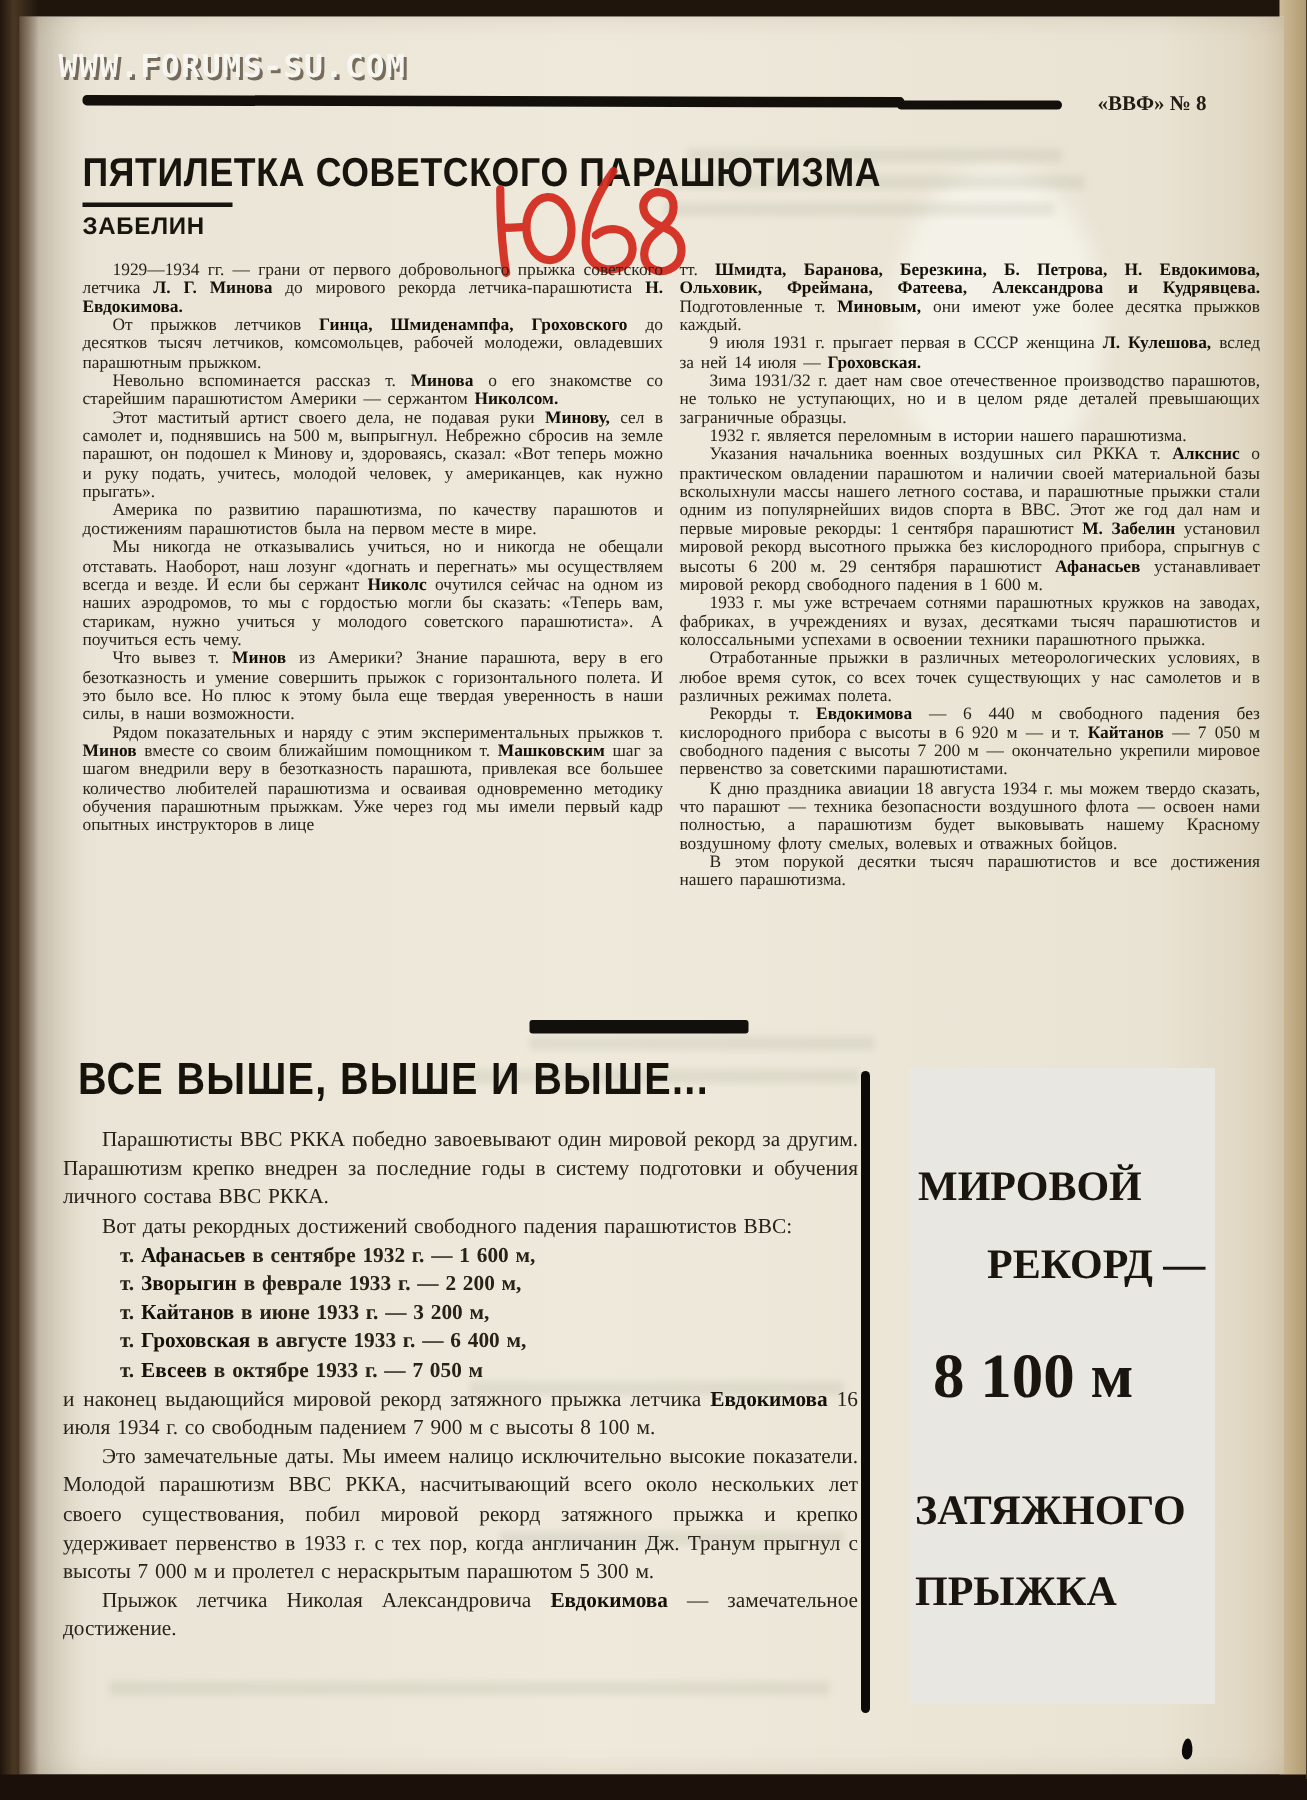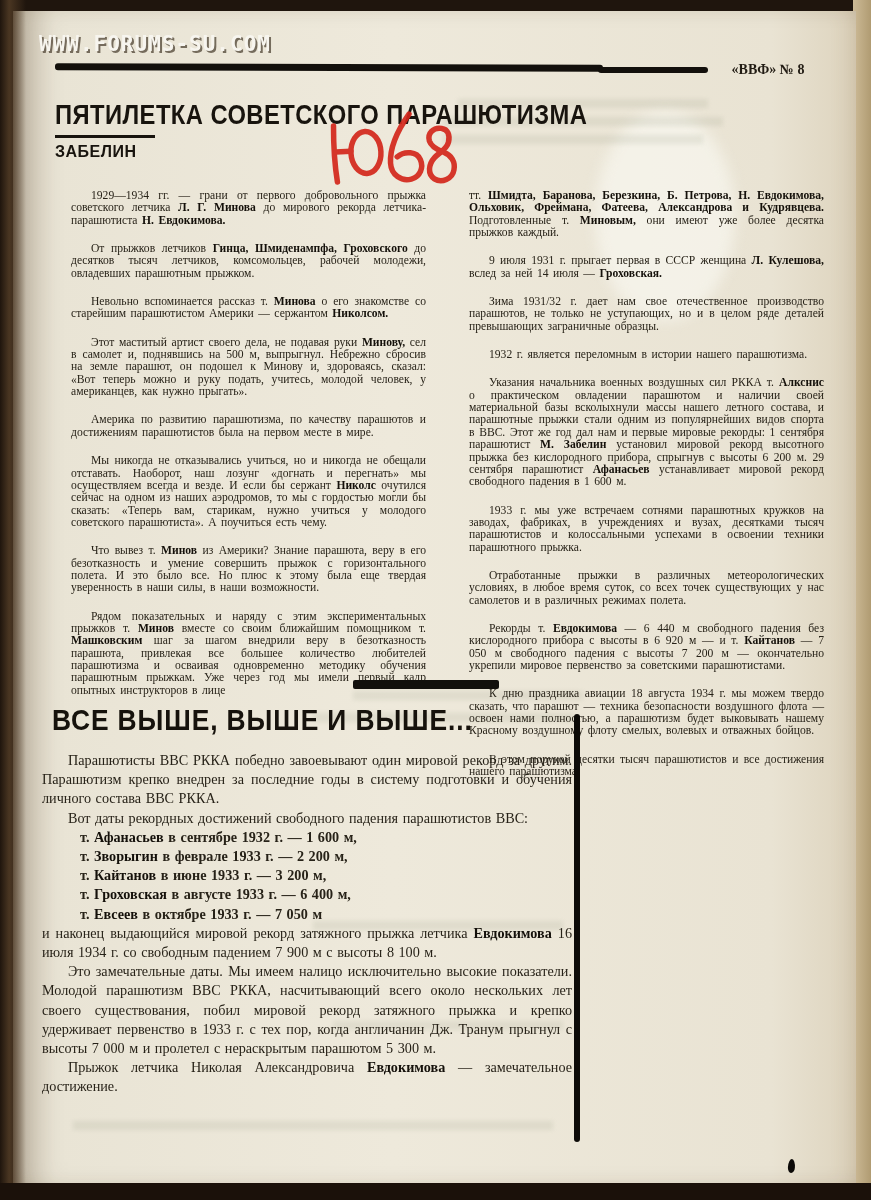--- a/index.html
+++ b/index.html
@@ -34,21 +34,21 @@
   .a1-underline{left:42px;top:124px;width:100px;height:3px;background:#18140e;}
   .a1-byline{left:42px;top:132px;font-family:"Liberation Sans",sans-serif;font-weight:bold;
              font-size:16px;letter-spacing:.5px;color:#18140e;}
   
   .redmark{left:312px;top:96px;width:136px;height:92px;transform:rotate(-3deg);}
   .redmark svg{display:block;}
   .sr{position:absolute;width:1px;height:1px;overflow:hidden;clip-path:inset(50%);}
   
   .col{width:387px;font-size:11.6px;line-height:12.35px;text-align:justify;
        word-spacing:1.6px;color:#272218;}
-  .col p{margin:16px;text-indent:20px;}
+  .col p{margin:0;text-indent:20px;}
   .col p.noind{text-indent:0;}
   .col b, .a2 b{color:#14100a;}
   .col1{left:42px;top:163px;}
   .col2{left:440px;top:163px;}
   
   .divider{left:340px;top:669px;width:146px;height:9px;background:#12100c;border-radius:2px;}
   
   .a2-title{left:39px;top:692px;font-family:"Liberation Sans",sans-serif;font-weight:bold;
             font-size:30px;letter-spacing:1px;transform:scaleX(.88);transform-origin:left;
             white-space:nowrap;color:#16120c;}
@@ -150,19 +150,26 @@
         <li>т. <b>Кайтанов</b> в июне 1933 г. — 3 200 м,</li>
         <li>т. <b>Гроховская</b> в августе 1933 г. — 6 400 м,</li>
         <li>т. <b>Евсеев</b> в октябре 1933 г. — 7 050 м</li>
       </ul>
       <p class="noind">и наконец выдающийся мировой рекорд затяжного прыжка летчика <b>Евдокимова</b> 16 июля 1934 г. со свободным падением 7 900 м с высоты 8 100 м.</p>
       <p>Это замечательные даты. Мы имеем налицо исключительно высокие показатели. Молодой парашютизм ВВС РККА, насчитывающий всего около нескольких лет своего существования, побил мировой рекорд затяжного прыжка и крепко удерживает первенство в 1933 г. с тех пор, когда англичанин Дж. Транум прыгнул с высоты 7 000 м и пролетел с нераскрытым парашютом 5 300 м.</p>
       <p>Прыжок летчика Николая Александровича <b>Евдокимова</b> — замечательное достижение.</p>
     </div>
 
     <div class="abs vbar"></div>
+    <div class="abs side-panel">
+      <div class="side-line sl1">МИРОВОЙ</div>
+      <div class="side-line sl2">РЕКОРД —</div>
+      <div class="side-line sl3">8 100 м</div>
+      <div class="side-line sl4">ЗАТЯЖНОГО</div>
+      <div class="side-line sl5">ПРЫЖКА</div>
+    </div>
 
     <div class="abs blot"></div>
   </div>
 
   <div class="edge-left abs"></div>
   <div class="edge-bottom abs"></div>
 </div>
 
 </body></html>

